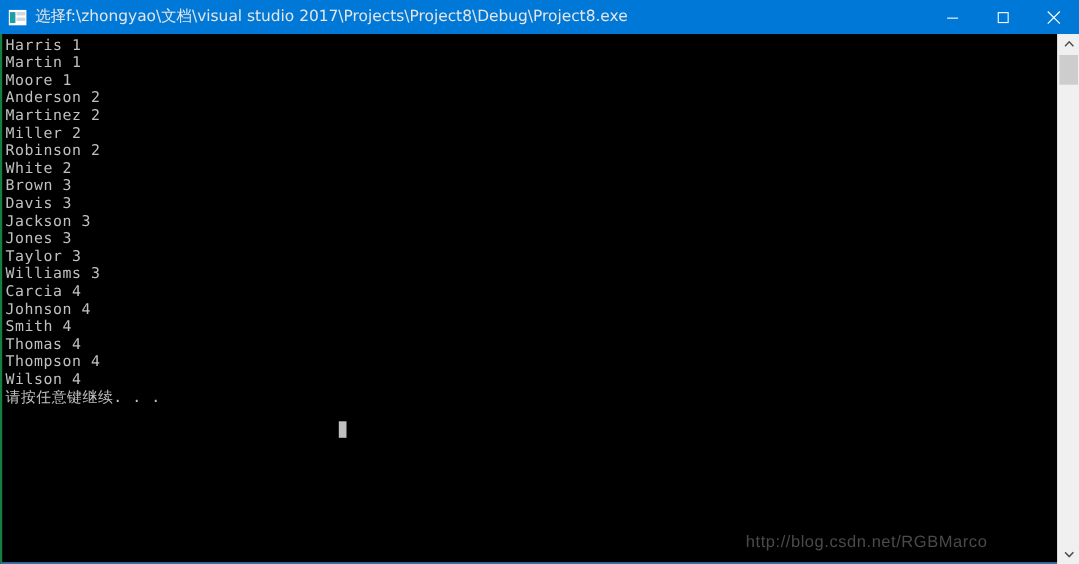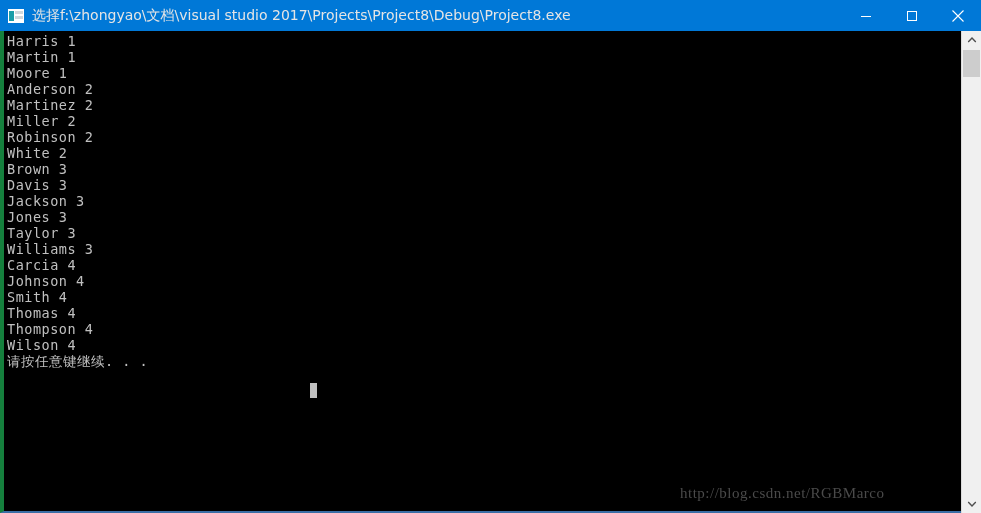--- a/index.html
+++ b/index.html
@@ -94,21 +94,21 @@
                  transform: translate(-50%, -50%); }
 
   
   #console-area {
     position: absolute;
     left: 0;
     top: 31px;
     width: 981px;
     height: 482px;
     background: #000000;
-    border-left: 4px solid #15803d;
+    border-left: 2px solid #15803d;
     border-bottom: 2px solid #3a6ea5;
     border-right: 0;
     box-sizing: border-box;
     overflow: hidden;
   }
 
   #console-text {
     position: absolute;
     left: 3px;
     top: 2px;
@@ -130,21 +130,21 @@
     width: 7px;
     height: 15px;
     background: #c0c0c0;
   }
 
   #watermark {
     position: absolute;
     left: 676px;
     top: 452px;
     color: #4a4a4a;
-    font-family: Liberation Serif, serif;
+    font-family: Liberation Sans, sans-serif;
     font-size: 15px;
     line-height: 20px;
     white-space: nowrap;
     letter-spacing: 0.5px;
   }
 
   
   #scrollbar {
     position: absolute;
     right: 0;

